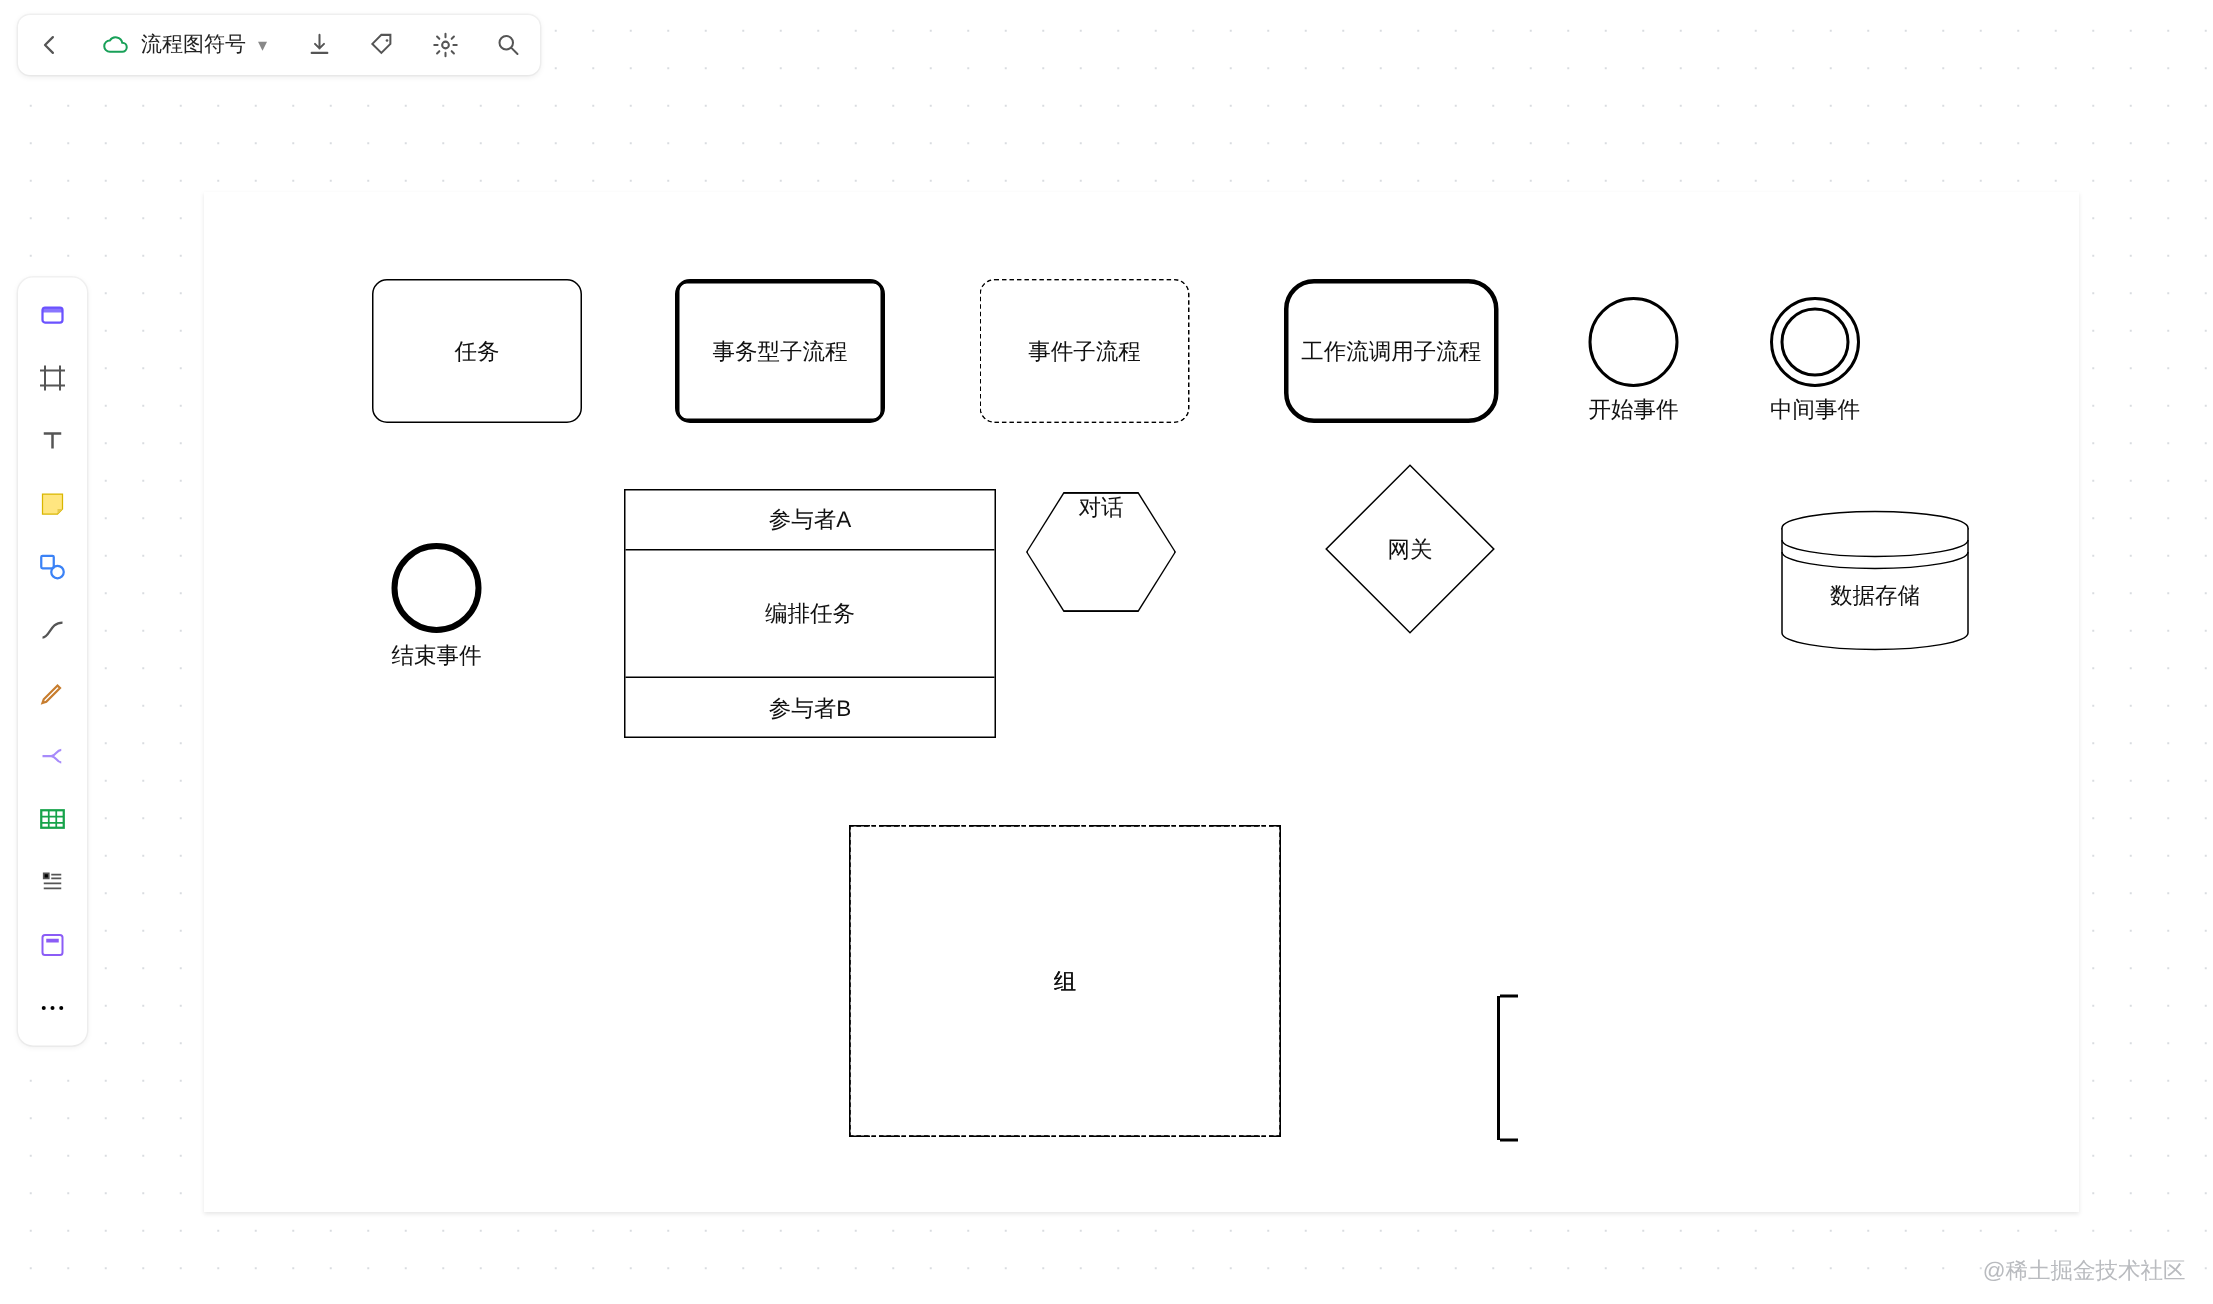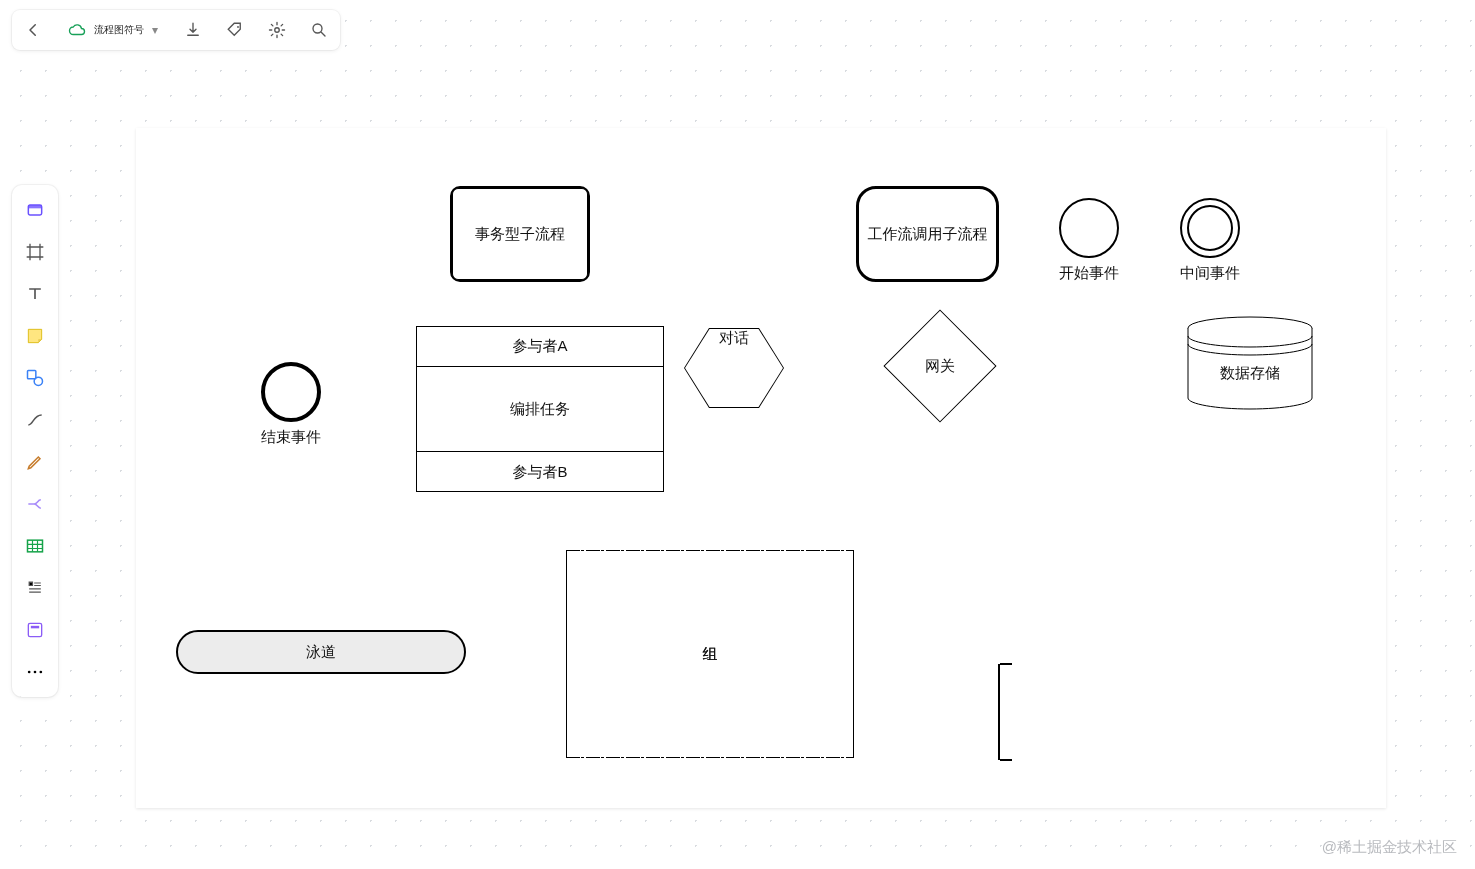--- a/index.html
+++ b/index.html
@@ -4,21 +4,21 @@
 <style>
   *{box-sizing:border-box}
   body{margin:0;font-family:-apple-system,BlinkMacSystemFont,"PingFang SC","Microsoft YaHei",sans-serif;width:1475px;height:869px;overflow:hidden;background:#fff;color:#1f2328}
   
   .bg{position:absolute;inset:0;background-image:radial-gradient(#d9dce0 1px,transparent 1px);background-size:25px 25px;background-position:8px 8px}
   
   .topbar{position:absolute;top:10px;left:12px;display:flex;align-items:center;gap:8px;background:#fff;border-radius:8px;box-shadow:0 1px 4px rgba(0,0,0,.08),0 0 0 1px rgba(0,0,0,.04);padding:4px;height:40px}
   .tbtn{display:flex;align-items:center;justify-content:center;width:34px;height:34px;border-radius:6px;color:#555;cursor:pointer}
   .title-chip{display:flex;align-items:center;gap:8px;height:34px;padding:0 10px;border-radius:6px;cursor:pointer}
   .cloud-icon{color:#18a058}
-  .title-text{font-size:10px;color:#222}
+  .title-text{font-size:14px;color:#222}
   .chev{color:#888;font-size:12px}
   
   .sidebar{position:absolute;top:185px;left:12px;width:46px;background:#fff;border-radius:10px;box-shadow:0 1px 4px rgba(0,0,0,.08),0 0 0 1px rgba(0,0,0,.04);display:flex;flex-direction:column;align-items:center;padding:6px 0;gap:4px}
   .sbtn{width:36px;height:38px;display:flex;align-items:center;justify-content:center;border-radius:6px;cursor:pointer;color:#555}
   .sbtn.active{color:#6b52ff}
   
   .canvas{position:absolute;left:136px;top:128px;width:1250px;height:680px;background:#fff;box-shadow:0 1px 3px rgba(0,0,0,.1)}
   .node{position:absolute;font-size:15px;color:#111}
   .center{display:flex;align-items:center;justify-content:center;text-align:center}
   .task{border:1px solid #000;border-radius:10px}
@@ -156,27 +156,33 @@
       <svg width="20" height="8" viewBox="0 0 24 8">
         <circle cx="5" cy="4" r="1.6"></circle>
         <circle cx="12" cy="4" r="1.6"></circle>
         <circle cx="19" cy="4" r="1.6"></circle>
       </svg>
     </div>
 </div>
 
 <div class="canvas">
 
+  <div class="node task center" style="left:112px;top:58px;width:140px;height:96px">
+      <span>任务</span>
+    </div>
 
   <div class="node sub1" style="left:314px;top:58px;width:140px;height:96px">
     <div class="inner center">
         <span>事务型子流程</span>
       </div>
   </div>
 
+  <div class="node dashed center" style="left:517px;top:58px;width:140px;height:96px">
+      <span>事件子流程</span>
+    </div>
 
   <div class="node heavy center" style="left:720px;top:58px;width:143px;height:96px">
       <span>工作流调用子流程</span>
     </div>
 
   <div class="node" style="left:923px;top:70px;width:60px">
     <div class="circle" style="width:60px;height:60px"></div>
     <div class="label">开始事件</div>
   </div>
 
@@ -213,34 +219,31 @@
   </div>
 
   <div class="node diamond" style="left:764px;top:198px">
     <div class="inner"></div>
     <div class="lbl">
         <span>网关</span>
       </div>
   </div>
 
 
-  <div class="node" style="left:1050px;top:188px;width:128px;height:94px">
+  <div class="node" style="left:1050px;top:212px;width:128px;height:94px">
     <svg width="128" height="94" viewBox="0 0 128 94">
       <ellipse cx="64" cy="12" rx="62" ry="11" fill="#fff" stroke="#000"></ellipse>
       <path d="M2 12v70c0 6 28 11 62 11s62-5 62-11V12" fill="#fff" stroke="#000"></path>
       <path d="M2 20c0 6 28 11 62 11s62-5 62-11M2 28c0 6 28 11 62 11s62-5 62-11" fill="none" stroke="#000"></path>
     </svg>
     <div style="position:absolute;left:0;right:0;top:48px" class="center">
         <span>数据存储</span>
       </div>
   </div>
 
-  <div class="node lane center" style="left:40px;top:502px;width:290px;height:44px">
-      <span>泳道</span>
-    </div>
 
   <div class="node group center" style="left:430px;top:422px;width:288px;height:208px;border-style:dashed;border-width:1.5px">
     <span>组</span>
   </div>
 
   <div class="node" style="left:430px;top:422px;width:288px;height:208px;border:1.5px solid #000;border-image:repeating-linear-gradient(90deg,#000 0 14px,transparent 14px 20px) 1;"></div>
   <style>
   </style>
 
   <div class="node center" style="left:430px;top:422px;width:288px;height:208px;border:1.5px dashed #000;border-style:dashed">

